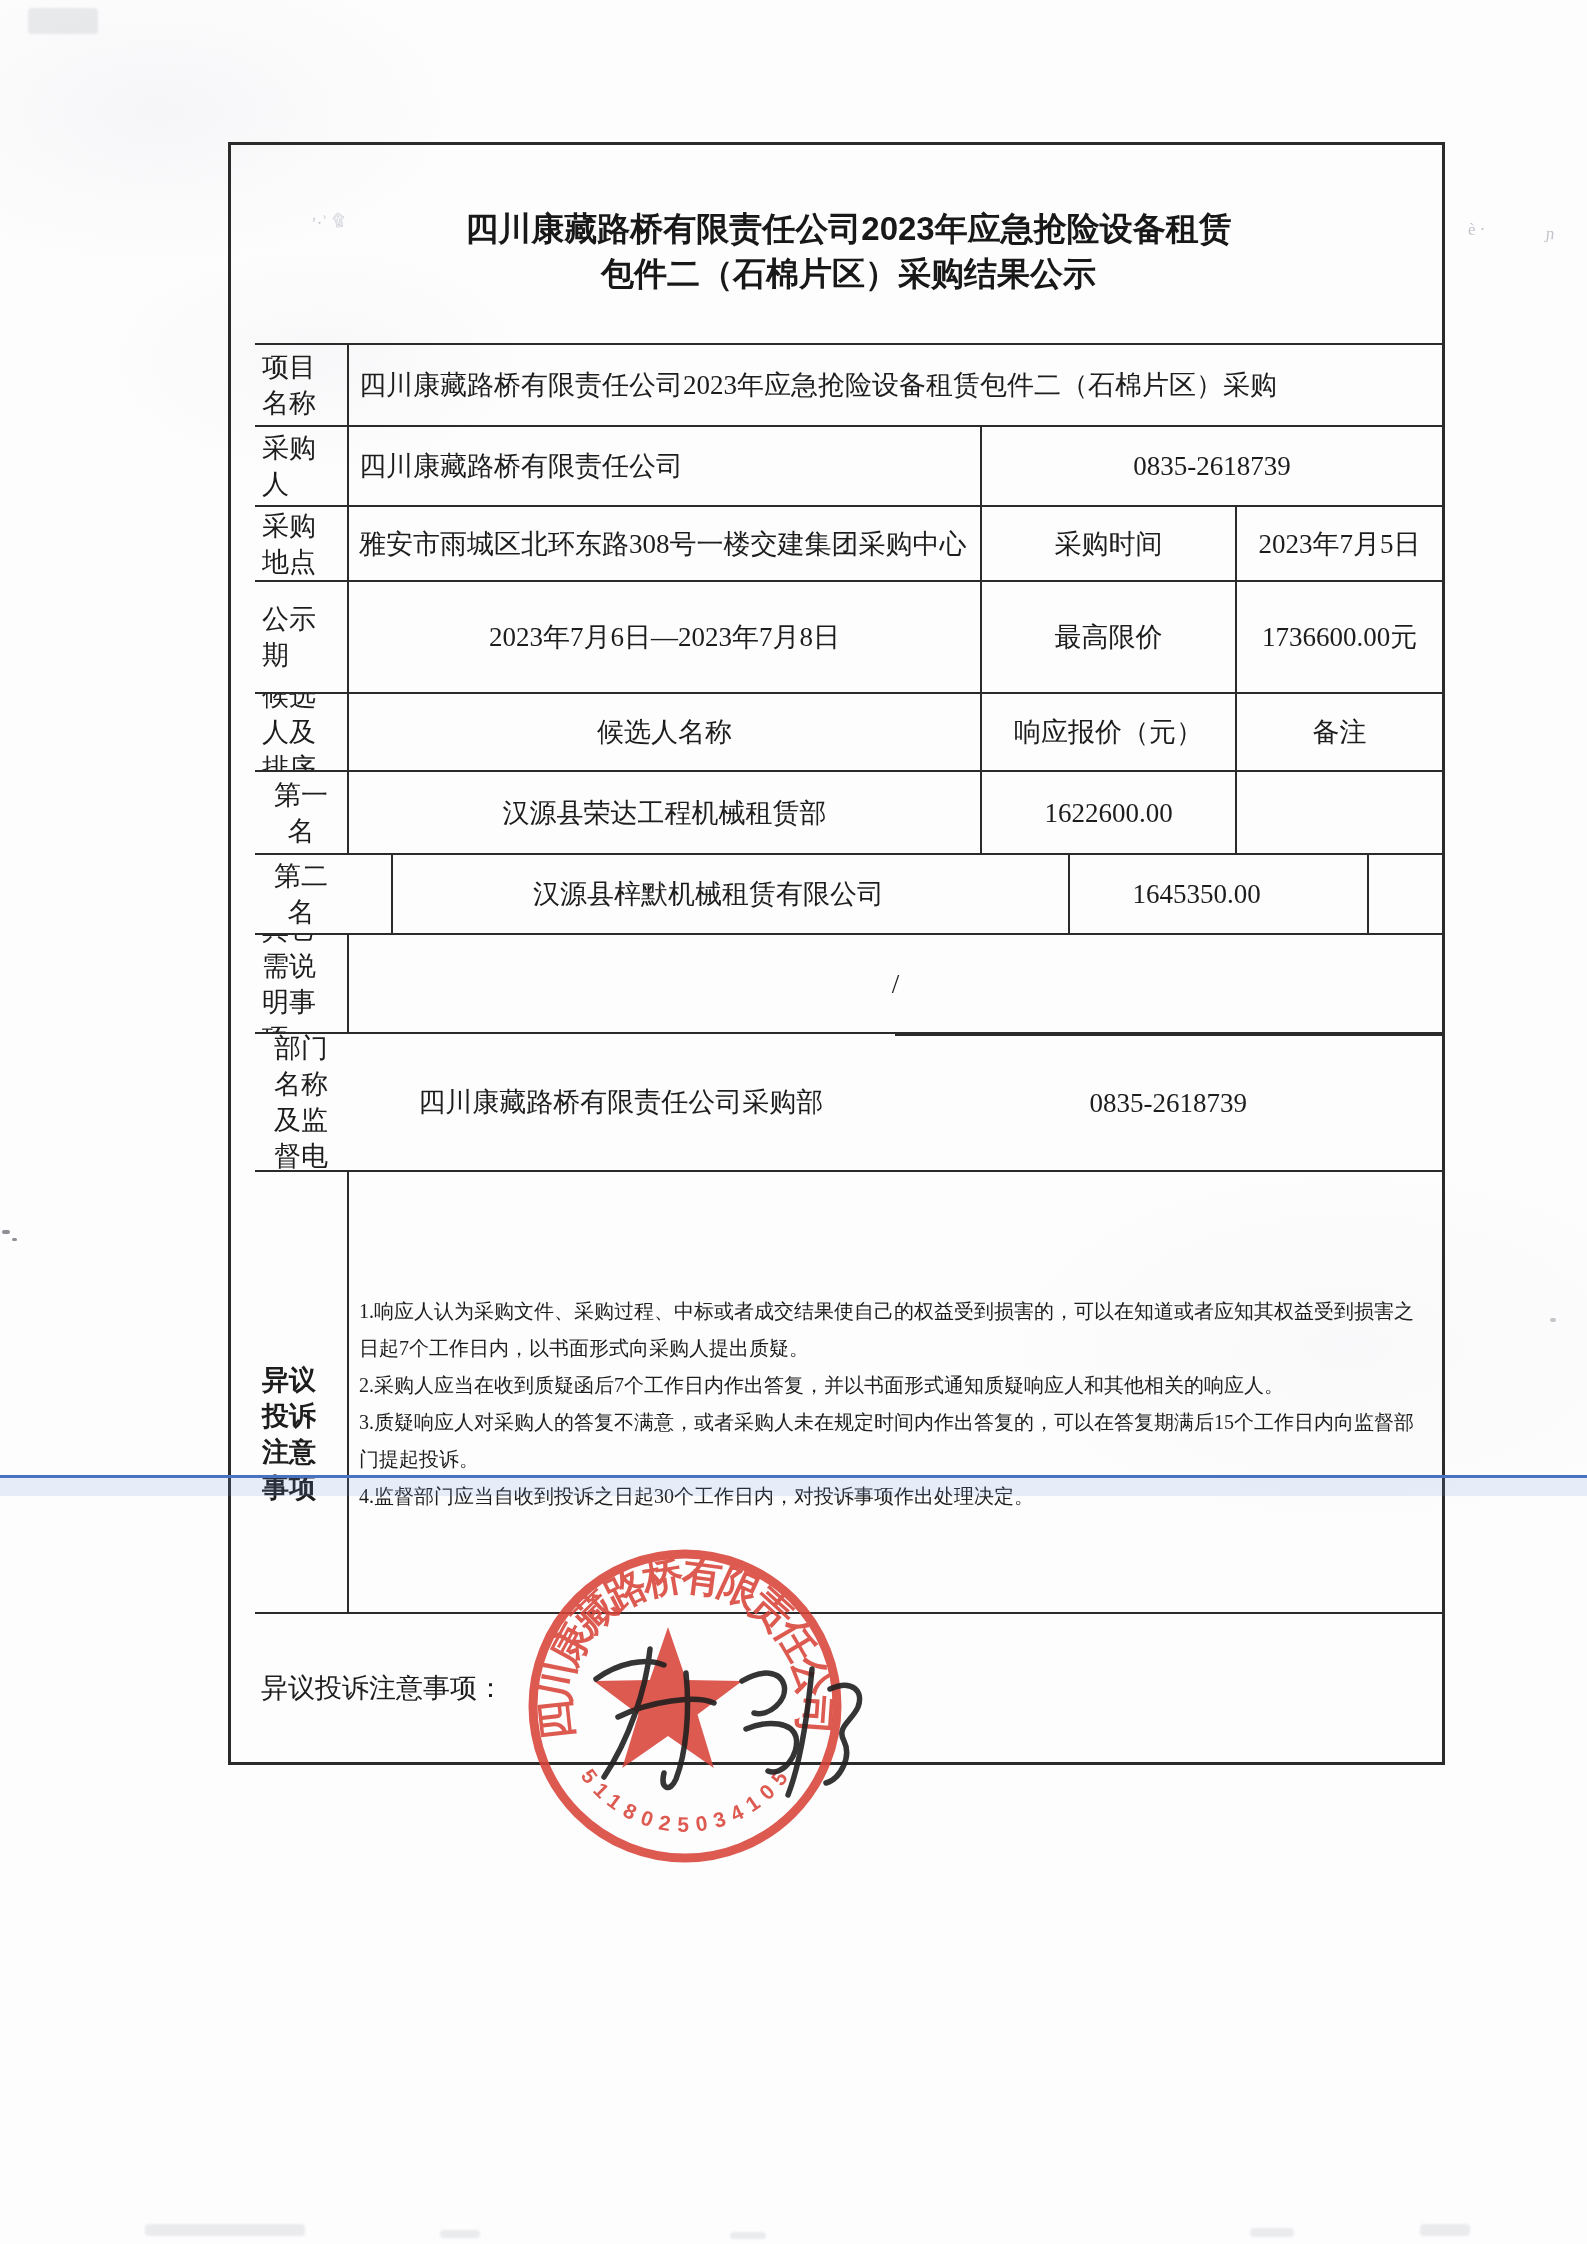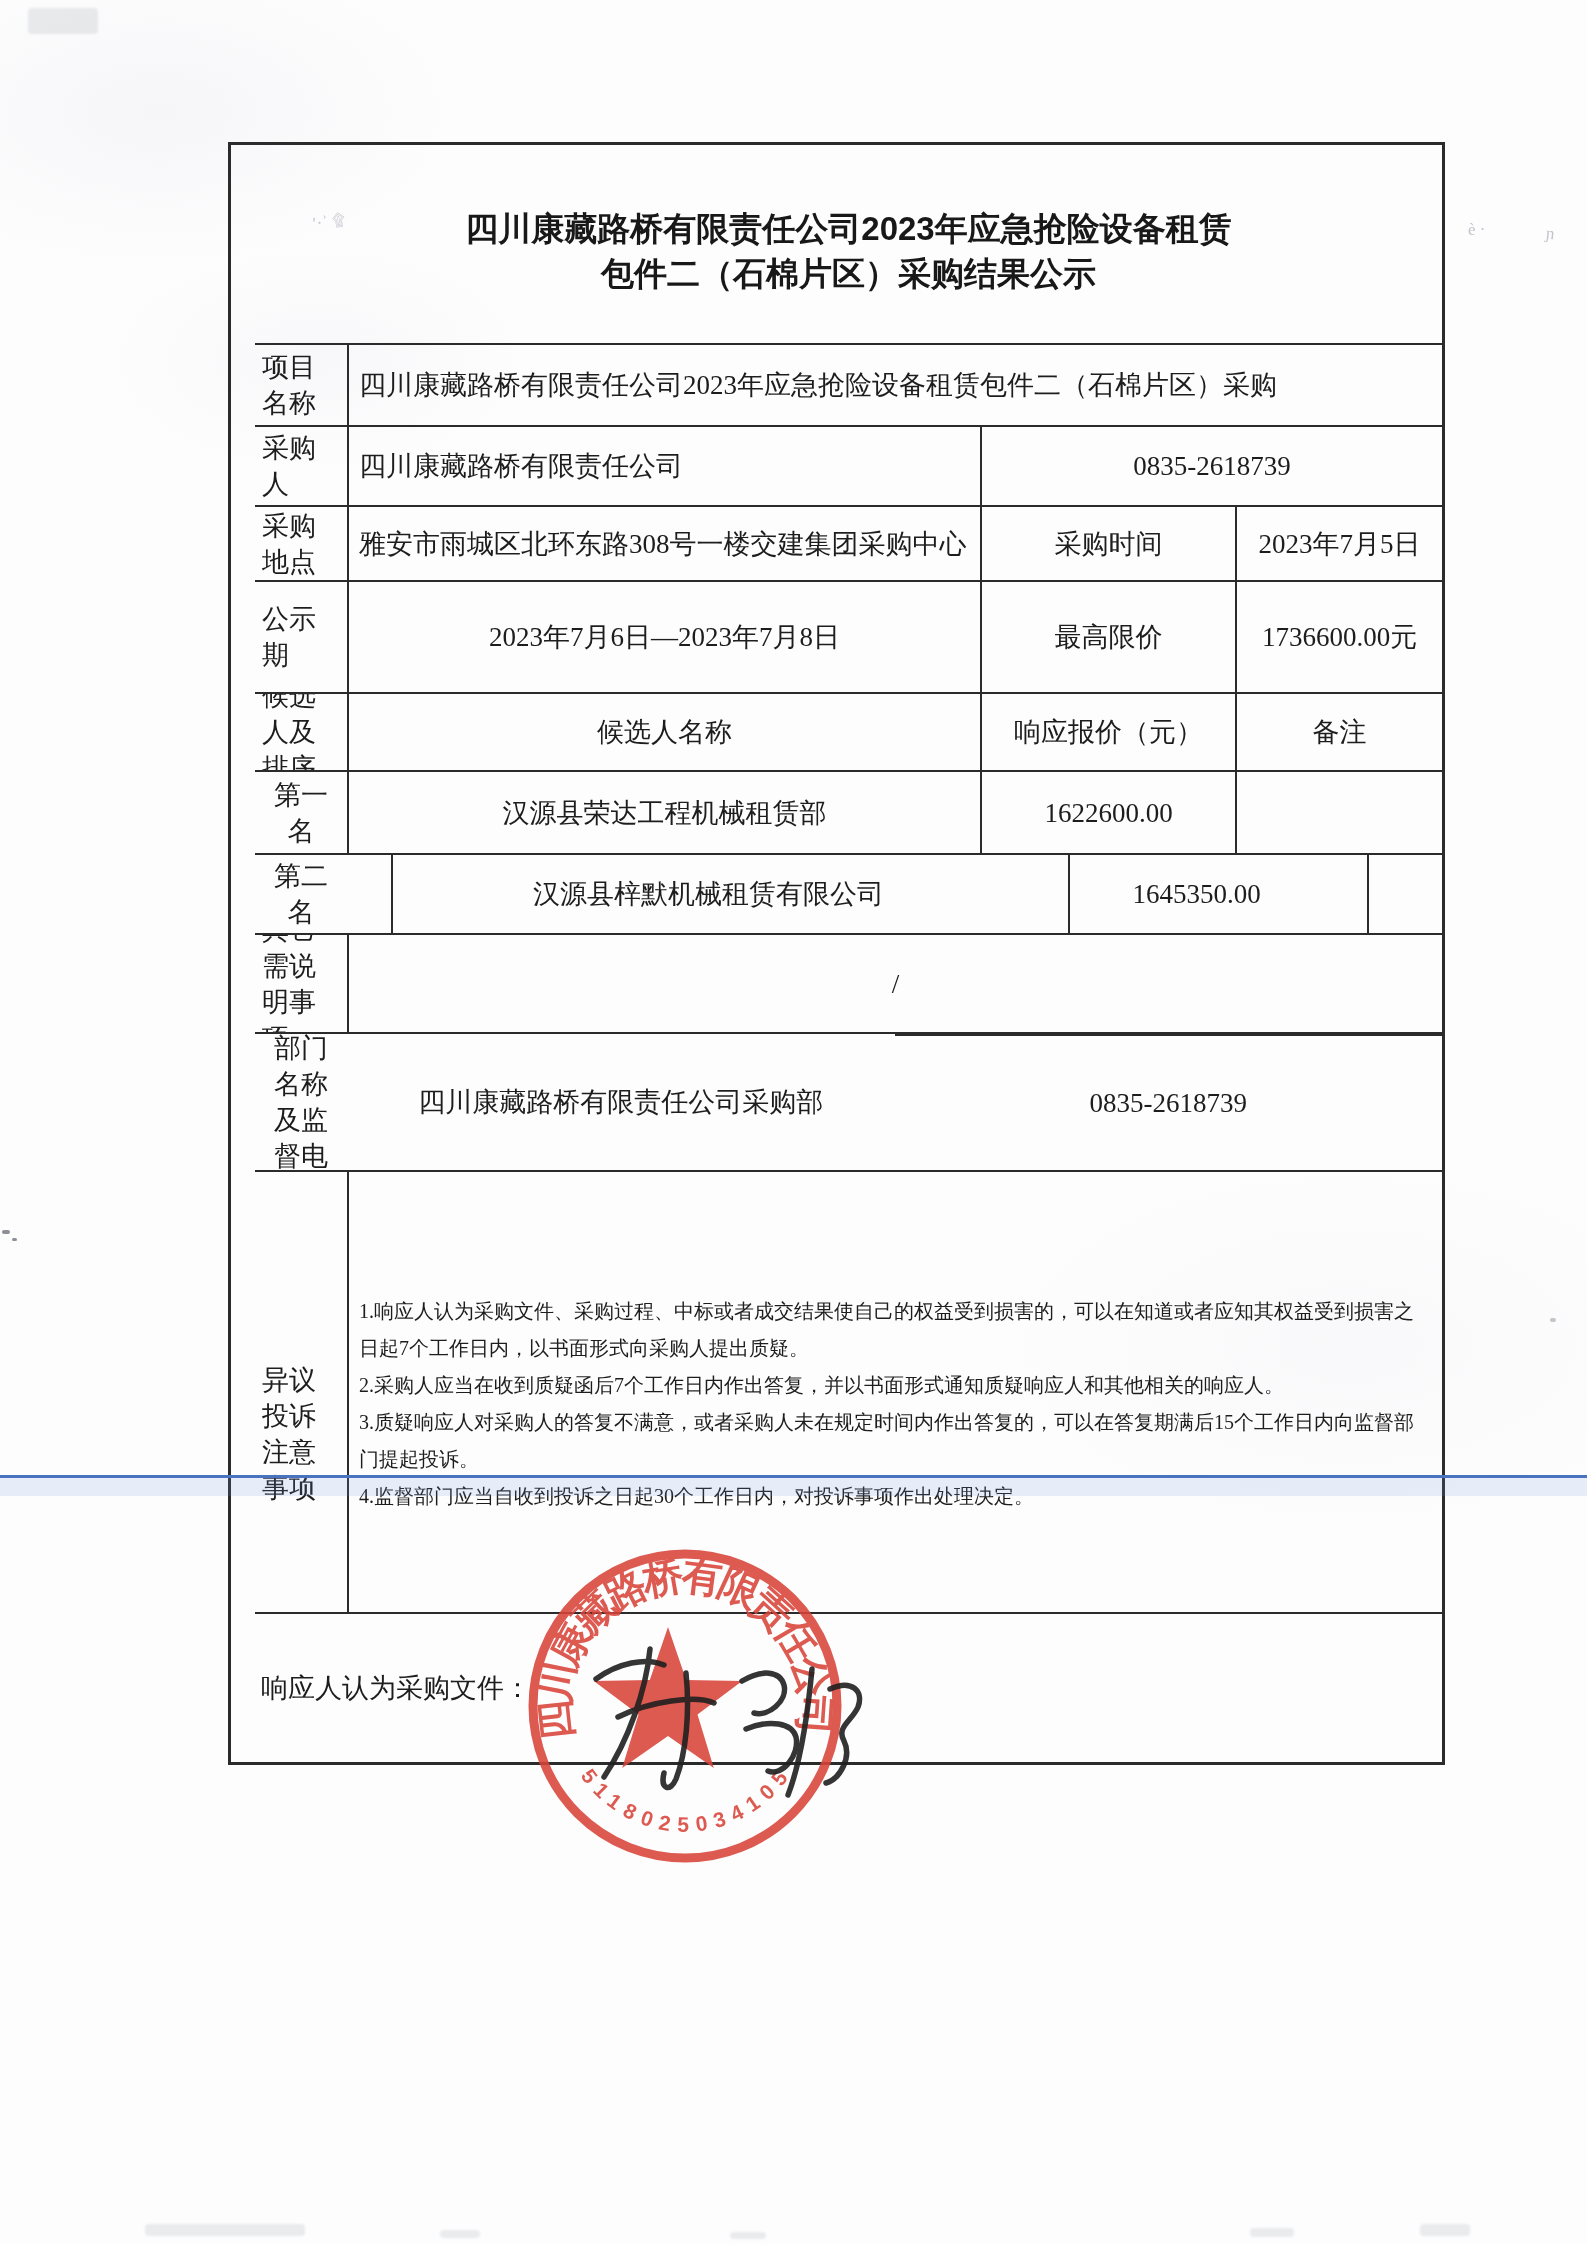--- a/index.html
+++ b/index.html
@@ -32,21 +32,21 @@
   .pad-l{padding:0 10px;justify-content:flex-start;}
   .ctr{justify-content:center;text-align:center;}
   .titleblock{flex-direction:column;justify-content:center;align-items:center;width:100%;
       font-family:"Liberation Sans","DejaVu Sans",sans-serif;font-weight:bold;
       font-size:33px;line-height:45px;color:#181818;padding-top:14px;}
   .stack{display:flex;flex-direction:row;flex:1;}
   .substack .subrow{flex:1;display:flex;align-items:center;justify-content:center;
       box-sizing:border-box;font-size:27px;}
   .substack .subrow + .subrow{border-top:2px solid #2b2b2b;}
   .dispute-text{display:block;padding:30px 10px 6px 10px;font-size:20px;line-height:37px;}
-  .dispute-label{margin-top:84px;}
+  .dispute-label{margin-top:84px;font-weight:bold;}
   .sigcell{flex:1;padding-left:6px;font-size:27px;}
   .bline{position:absolute;left:0;top:1475px;width:1587px;height:3px;background:#4a73bf;z-index:30;}
   .bband{position:absolute;left:0;top:1478px;width:1587px;height:18px;background:rgba(110,150,215,0.16);z-index:29;}
   .stamp{position:absolute;left:500px;top:1521px;width:460px;height:380px;z-index:20;}
   .artifact{position:absolute;color:#c2c4ca;font-size:17px;z-index:5;
       font-family:"Liberation Serif",serif;}
   .speck{position:absolute;background:#8d9097;border-radius:2px;z-index:5;}
   .smudge{position:absolute;background:rgba(120,124,132,0.14);border-radius:4px;z-index:4;filter:blur(1px);}
 </style>
 </head>
@@ -130,21 +130,21 @@
         <div class="dispute-text">
           <div>1.响应人认为采购文件、采购过程、中标或者成交结果使自己的权益受到损害的，可以在知道或者应知其权益受到损害之日起7个工作日内，以书面形式向采购人提出质疑。</div>
           <div>2.采购人应当在收到质疑函后7个工作日内作出答复，并以书面形式通知质疑响应人和其他相关的响应人。</div>
           <div>3.质疑响应人对采购人的答复不满意，或者采购人未在规定时间内作出答复的，可以在答复期满后15个工作日内向监督部门提起投诉。</div>
           <div>4.监督部门应当自收到投诉之日起30个工作日内，对投诉事项作出处理决定。</div>
         </div>
       </div>
     </div>
 
     <div class="row" style="flex:1;">
-      <div class="cell sigcell">响应人认为采购文件：</div>
+      <div class="cell sigcell">异议投诉注意事项：</div>
     </div>
 
   </div>
 
   <svg class="stamp" viewBox="0 0 460 380">
     <g opacity="0.88">
       <circle cx="185" cy="185" r="152" fill="none" stroke="#d9443a" stroke-width="9"></circle>
       <polygon fill="#d9443a" points="168,106 186.2,158.9 242.2,159.9 197.5,193.6 213.8,247.1 168,215 122.2,247.1 138.5,193.6 93.8,159.9 149.8,158.9"></polygon>
       <path id="arcTop" d="M 74.1 218.9 A 116 116 0 1 1 295.9 218.9" fill="none"></path>
       <path id="arcBottom" d="M 75.9 248 A 126 126 0 0 0 294.1 248" fill="none"></path>

